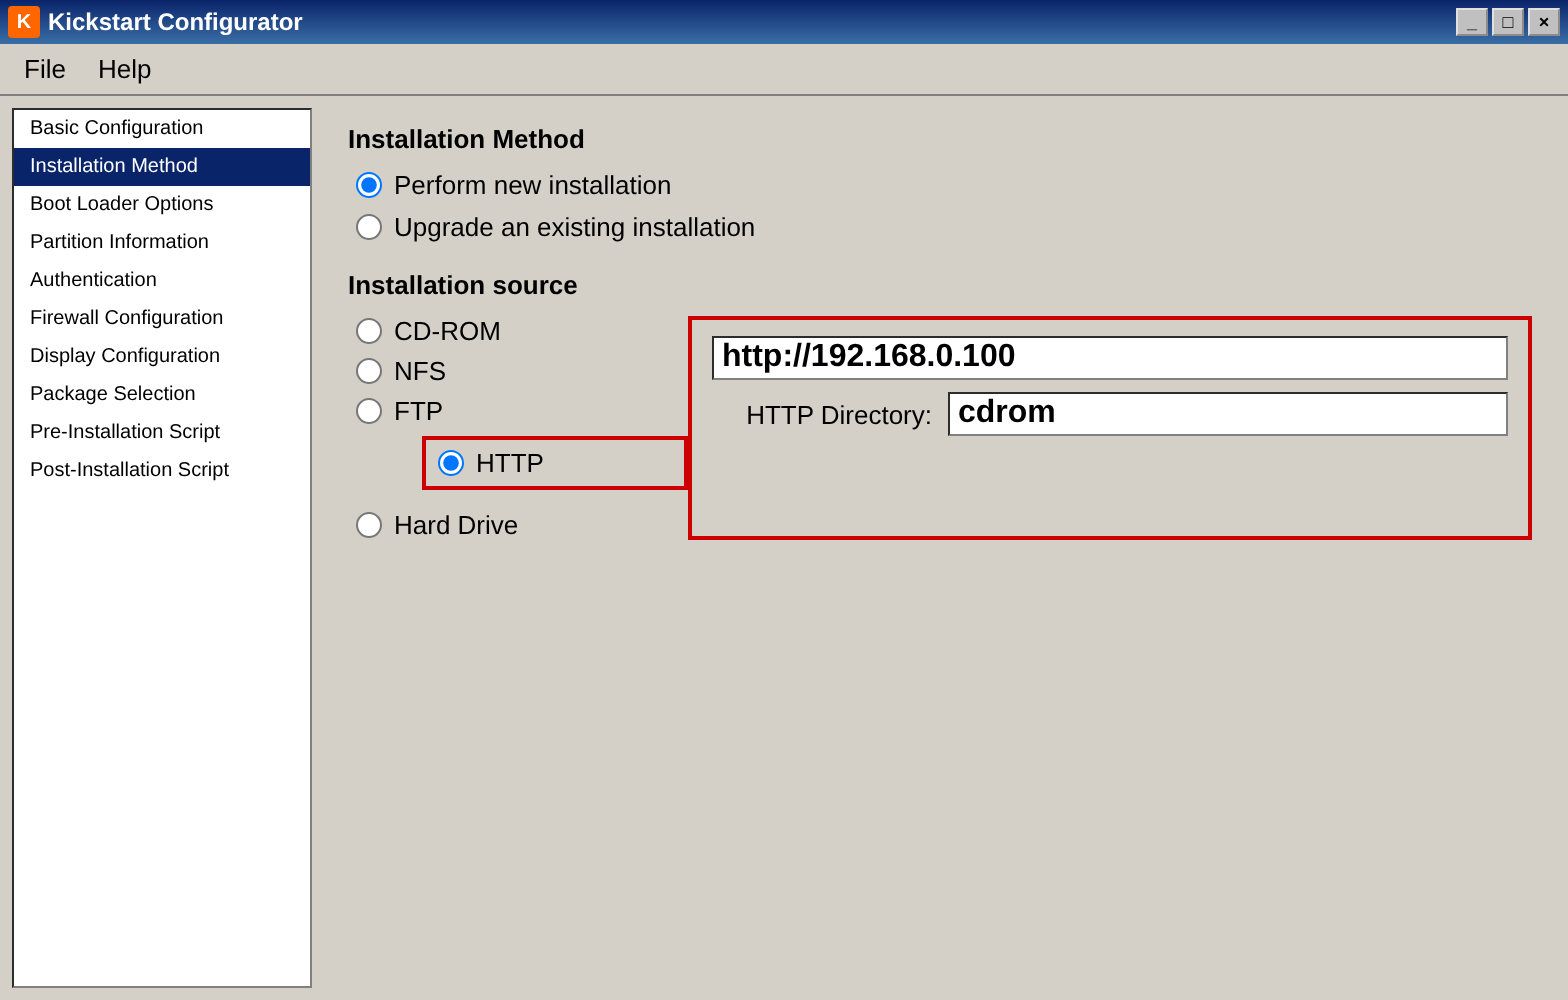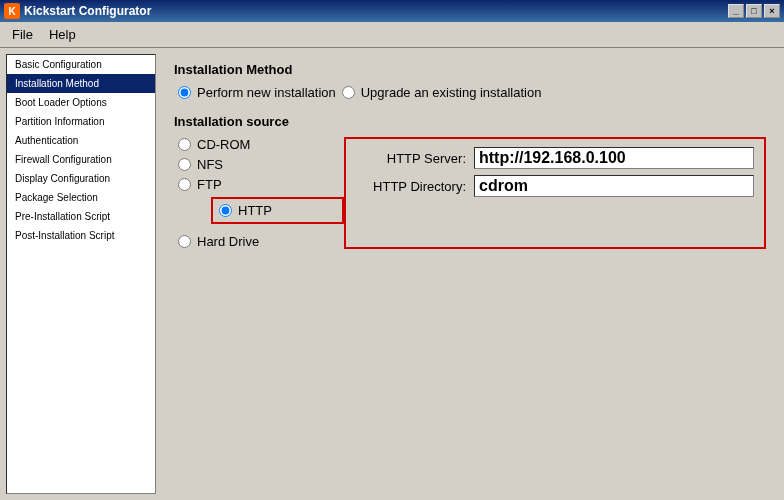--- a/index.html
+++ b/index.html
@@ -113,21 +113,21 @@
     }
 
     .section-title {
       font-weight: bold;
       font-size: 13px;
       margin-bottom: 8px;
     }
 
     .radio-group {
       display: flex;
-      flex-direction: row;
+      flex-direction: column;
       gap: 6px;
       margin-bottom: 14px;
       margin-left: 4px;
     }
 
     .radio-option {
       display: flex;
       align-items: center;
       gap: 6px;
       cursor: pointer;
@@ -280,21 +280,20 @@
           </div>
           <label class="radio-option" style="margin-top: 5px;">
             <input type="radio" name="source" style="">
             <span>Hard Drive</span>
           </label>
         </div>
       </div>
 
       <div class="source-right">
         <div class="field-row">
-          <span class="field-label">HTTP Server:</span>
           <input class="field-input" type="text" value="http://192.168.0.100" style="">
         </div>
         <div class="field-row">
           <span class="field-label">HTTP Directory:</span>
           <input class="field-input" type="text" value="cdrom" style="">
         </div>
       </div>
     </div>
 
   </div>

